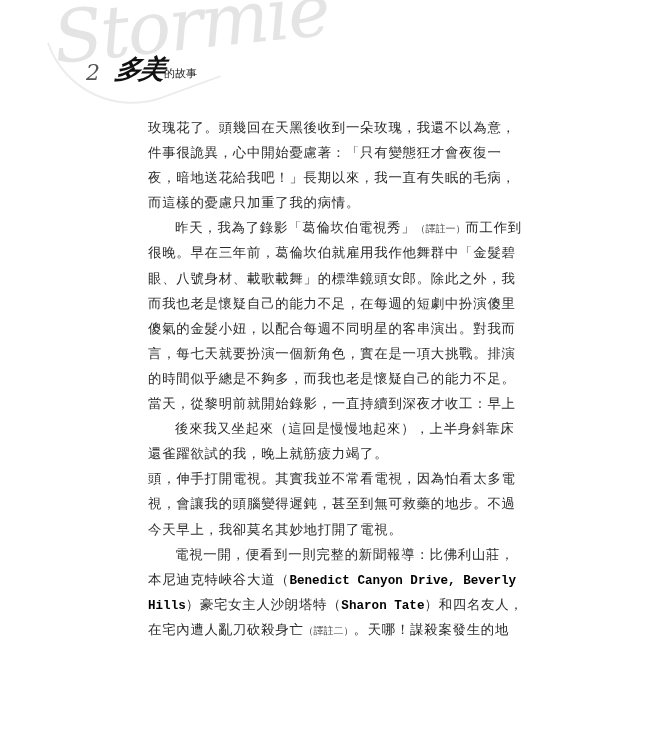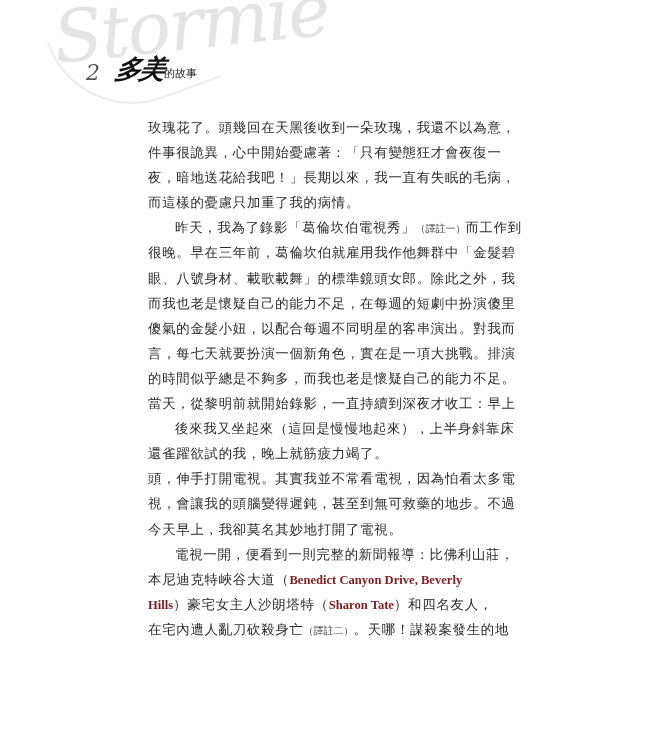--- a/index.html
+++ b/index.html
@@ -93,25 +93,25 @@
     }
     .line.indent {
       padding-left: 27px;
     }
     .note {
       font-size: 10px;
       letter-spacing: 0;
       color: #444;
     }
     .en {
-      font-family: Liberation Serif, serif;
+      font-family: Liberation Mono, monospace;
       font-weight: bold;
       font-size: 12.6px;
       letter-spacing: 0;
-      color: #7f1d1d;
+      color: #000000;
     }
   </style>
 </head>
 <body>
 
 <div class="watermark">Stormie</div>
 <div class="watermark-swash"></div>
 
 <div class="page-header">
   <span class="page-number">2</span>

